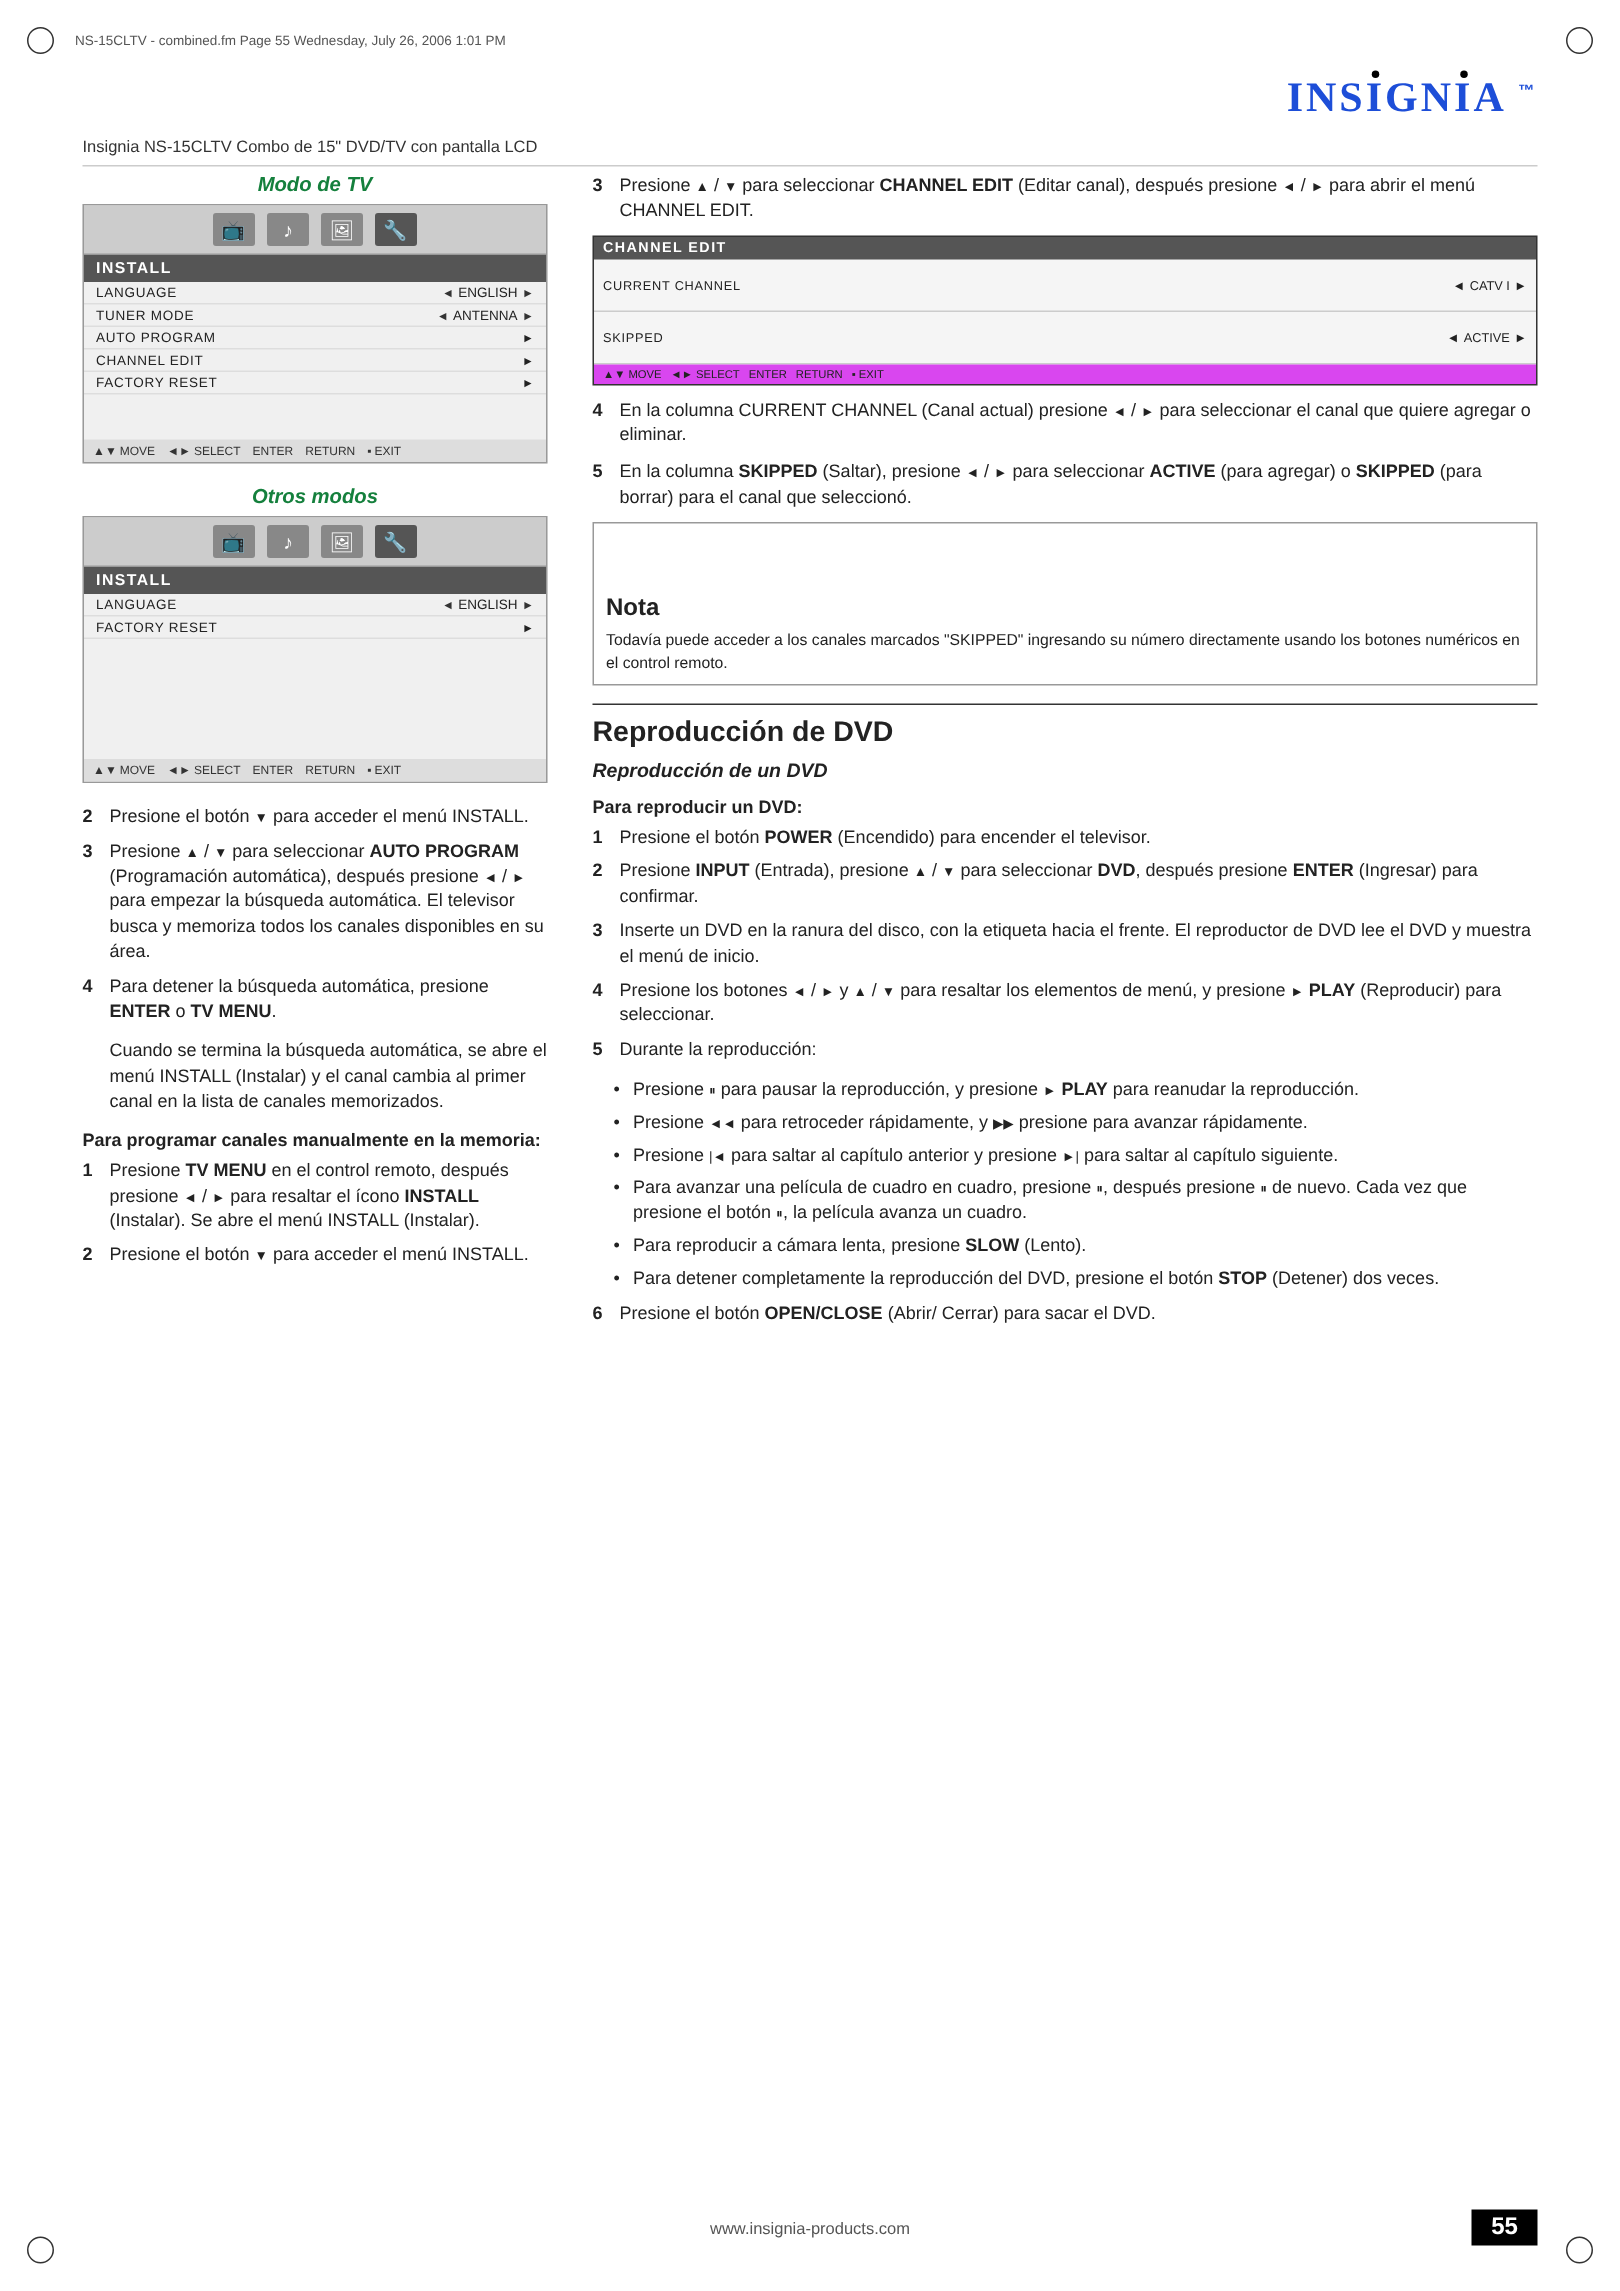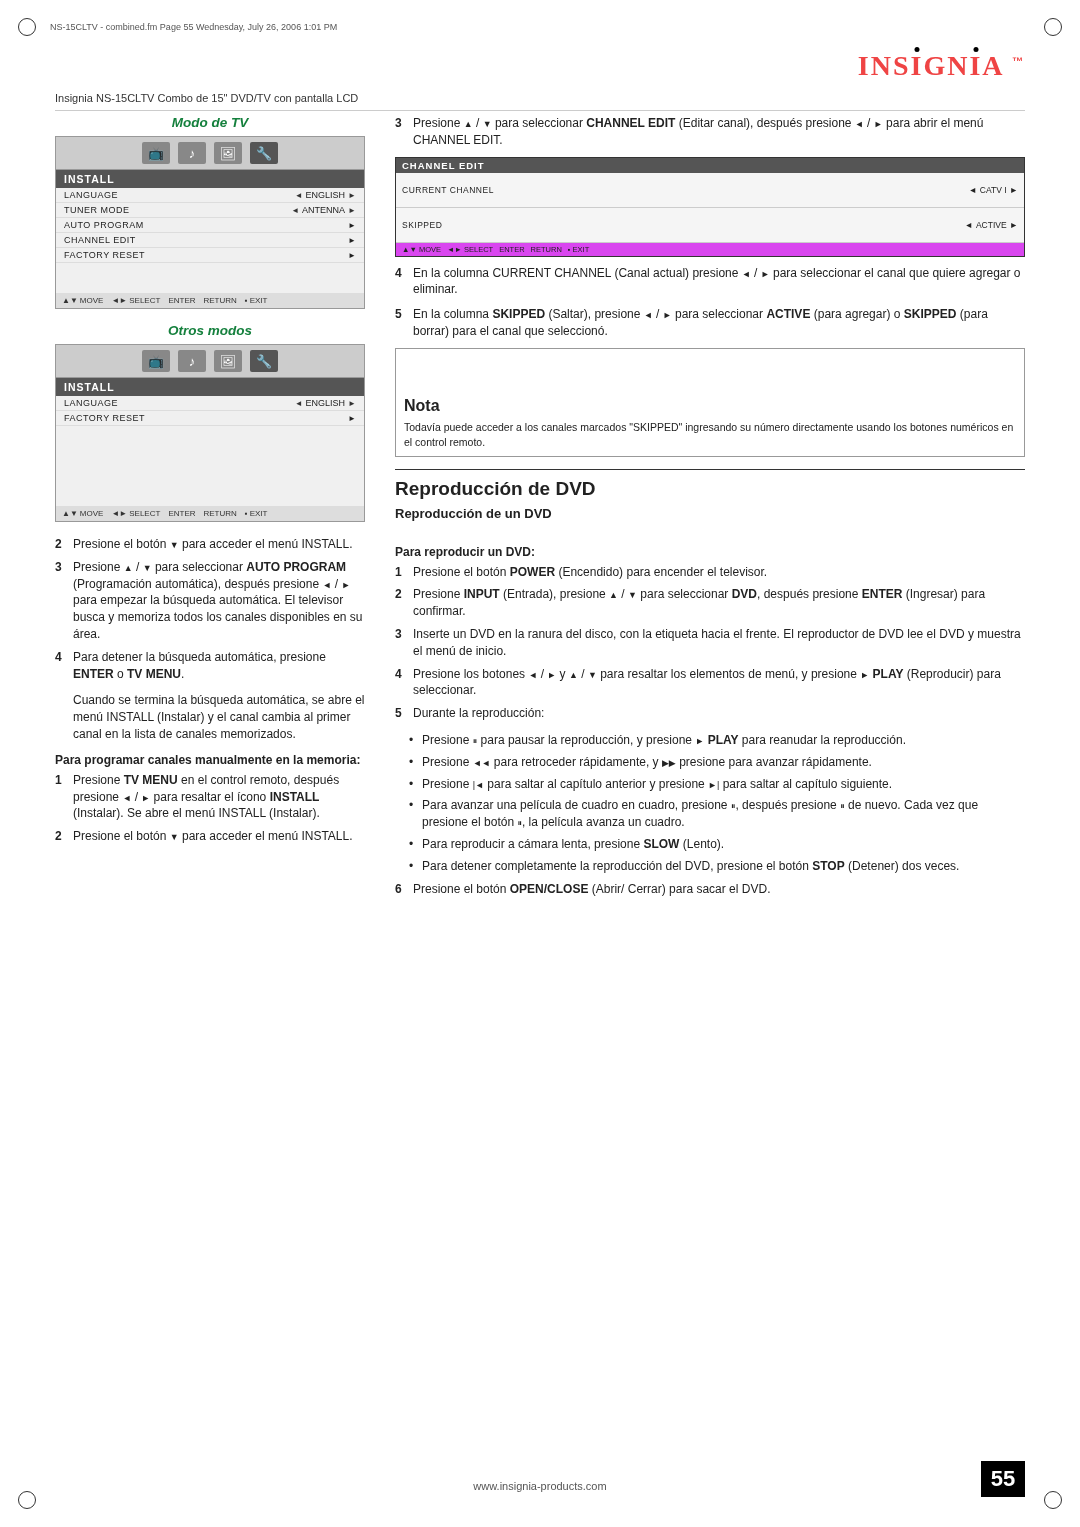--- a/index.html
+++ b/index.html
@@ -37,21 +37,21 @@
 
     
     .insignia-logo {
       position: absolute;
       top: 50px;
       right: 55px;
       font-size: 28px;
       font-weight: bold;
       font-family: Georgia, serif;
       letter-spacing: 2px;
-      color: #ef4444;
+      color: #1d4ed8;
     }
     .insignia-logo .dot-i {
       display: inline-block;
       position: relative;
     }
     .insignia-logo .dot-i::after {
       content: '';
       display: block;
       width: 5px;
       height: 5px;
@@ -73,26 +73,26 @@
       border-bottom: 1px solid #ccc;
       width: 970px;
       padding-bottom: 6px;
     }
 
     
     .page-number {
       position: absolute;
       bottom: 30px;
       right: 55px;
-      font-size: 22px;
+      font-size: 16px;
       font-weight: bold;
       color: #fff;
       background: #000;
       width: 44px;
-      height: 36px;
+      height: 24px;
       display: flex;
       align-items: center;
       justify-content: center;
     }
 
     
     .website-footer {
       position: absolute;
       bottom: 35px;
       left: 50%;
@@ -333,22 +333,23 @@
       line-height: 1.4;
     }
 
     .bullet-item .bullet {
       min-width: 8px;
     }
 
     
     .subsection-heading {
       font-weight: bold;
+      font-style: italic;
       font-size: 13px;
-      margin-bottom: 24px;
+      margin-bottom: 10px;
       margin-top: 4px;
     }
 
     .bold { font-weight: bold; }
 
     .inline-sym {
       display: inline;
       font-size: 9px;
     }
   </style>

